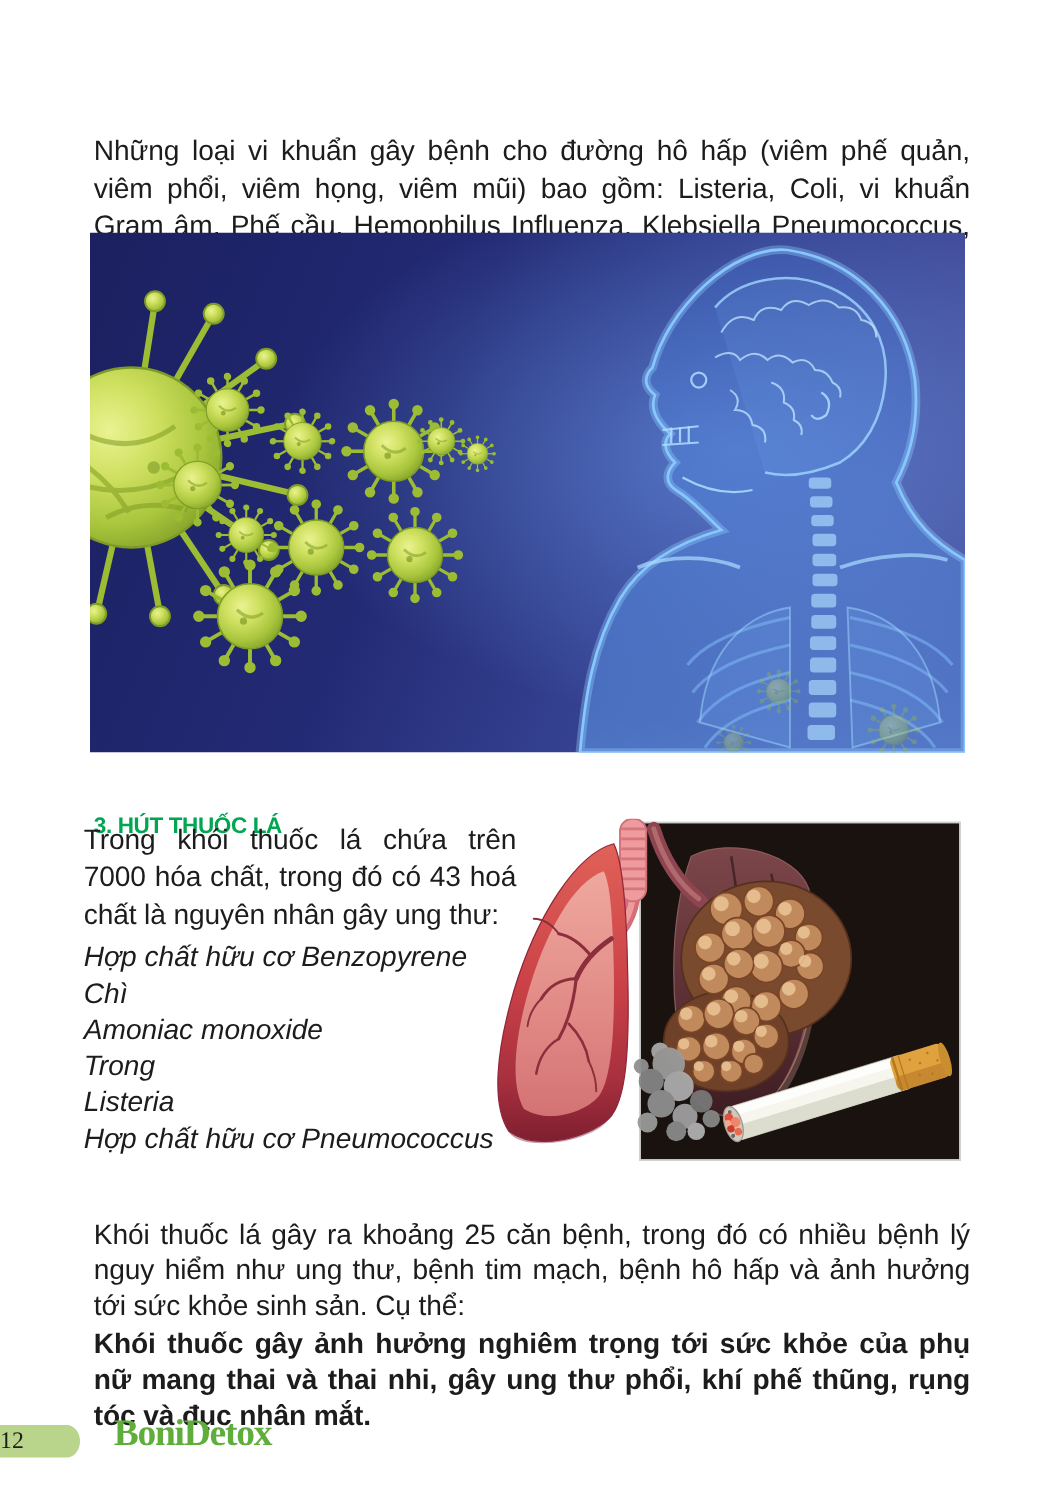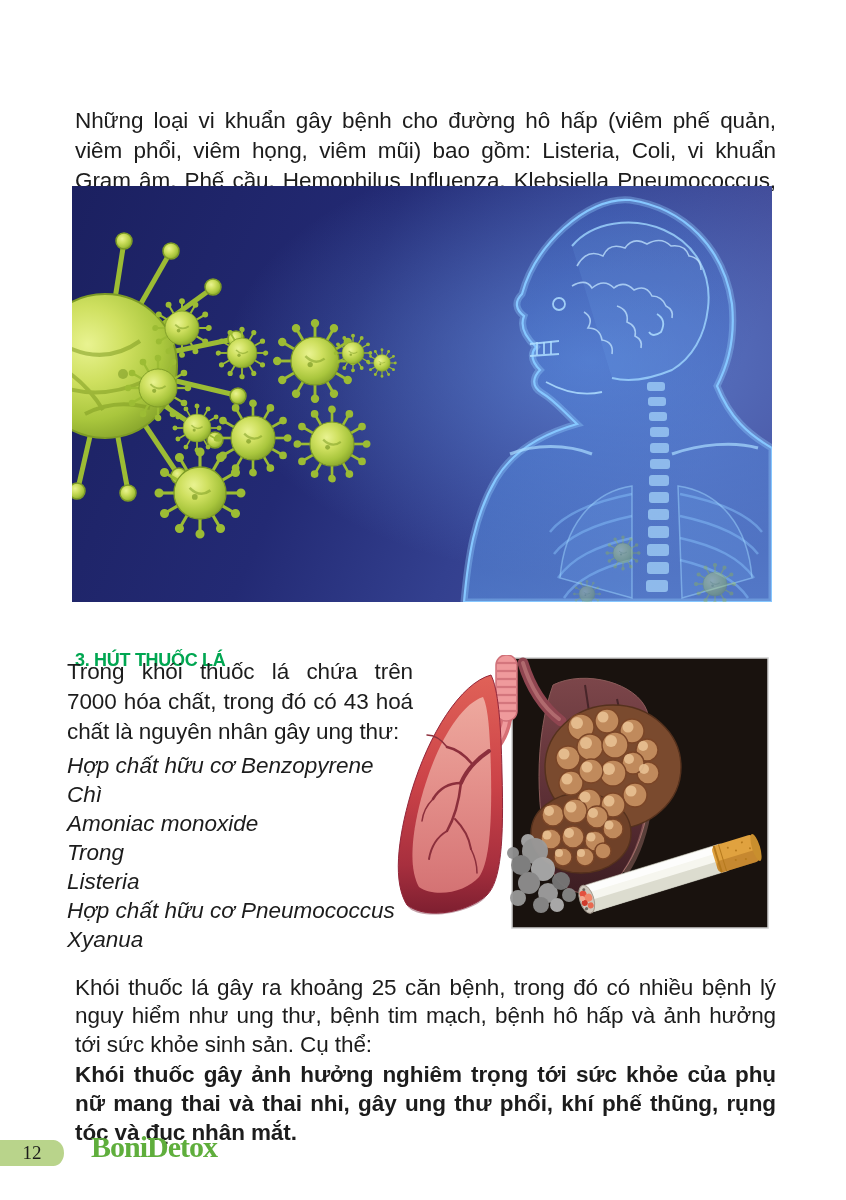--- a/index.html
+++ b/index.html
@@ -13,21 +13,21 @@
   .fig1 svg{display:block;}
   .sec-head{position:absolute;left:75px;top:650px;font-size:18px;font-weight:bold;color:#00a651;letter-spacing:-0.3px;}
   .sec-col{position:absolute;left:67px;top:657px;width:346px;}
   .sec-lead{text-align:justify;font-size:22.5px;line-height:30px;margin:0;letter-spacing:-0.1px;}
   .chem-list{list-style:none;margin:4px 0 0 0;padding:0;font-size:22.5px;line-height:29px;font-style:italic;}
   .fig2{position:absolute;left:385px;top:655px;width:385px;height:276px;}
   .p-mid{left:75px;top:951px;width:701px;line-height:28.5px;}
   .p-low{left:75px;top:1037px;width:701px;line-height:29px;font-weight:bold;}
   .page-tab{
     position:absolute;left:0;top:1140px;width:64px;height:26px;background:#b9d48b;
-    border-radius:0 18px 18px 0 / 0 22px 22px 0;display:flex;align-items:center;justify-content:center;
+    border-radius:0 18px 18px 0 / 0 22px 22px 0;display:flex;align-items:center;justify-content:flex-start;
   }
   .page-num{font-family:"Liberation Serif","DejaVu Serif",serif;font-size:19px;color:#1d1d1b;}
   .brand{
     position:absolute;left:91px;top:1130px;font-family:"Liberation Serif","DejaVu Serif",serif;
     font-weight:bold;font-size:30px;color:#5fae3c;letter-spacing:-1px;
   }
 </style>
 </head>
 <body>
 
@@ -215,21 +215,20 @@
 
   <div class="sec-col">
     <p class="sec-lead">Trong khói thuốc lá chứa trên 7000 hóa chất, trong đó có 43 hoá chất là nguyên nhân gây ung thư:</p>
     <ul class="chem-list">
       <li>Hợp chất hữu cơ Benzopyrene</li>
       <li>Chì</li>
       <li>Amoniac monoxide</li>
       <li>Trong</li>
       <li>Listeria</li>
       <li>Hợp chất hữu cơ Pneumococcus</li>
-      <li>Xyanua</li>
     </ul>
   </div>
 
   <div class="fig2">
     <svg width="385" height="276" viewBox="0 0 385 276">
       <defs>
         <linearGradient id="lungGrad" x1="0" y1="0" x2="0" y2="1">
           <stop offset="0" stop-color="#e06258"></stop>
             <stop offset="0.45" stop-color="#cc4348"></stop>
           <stop offset="0.8" stop-color="#a72f3e"></stop>

